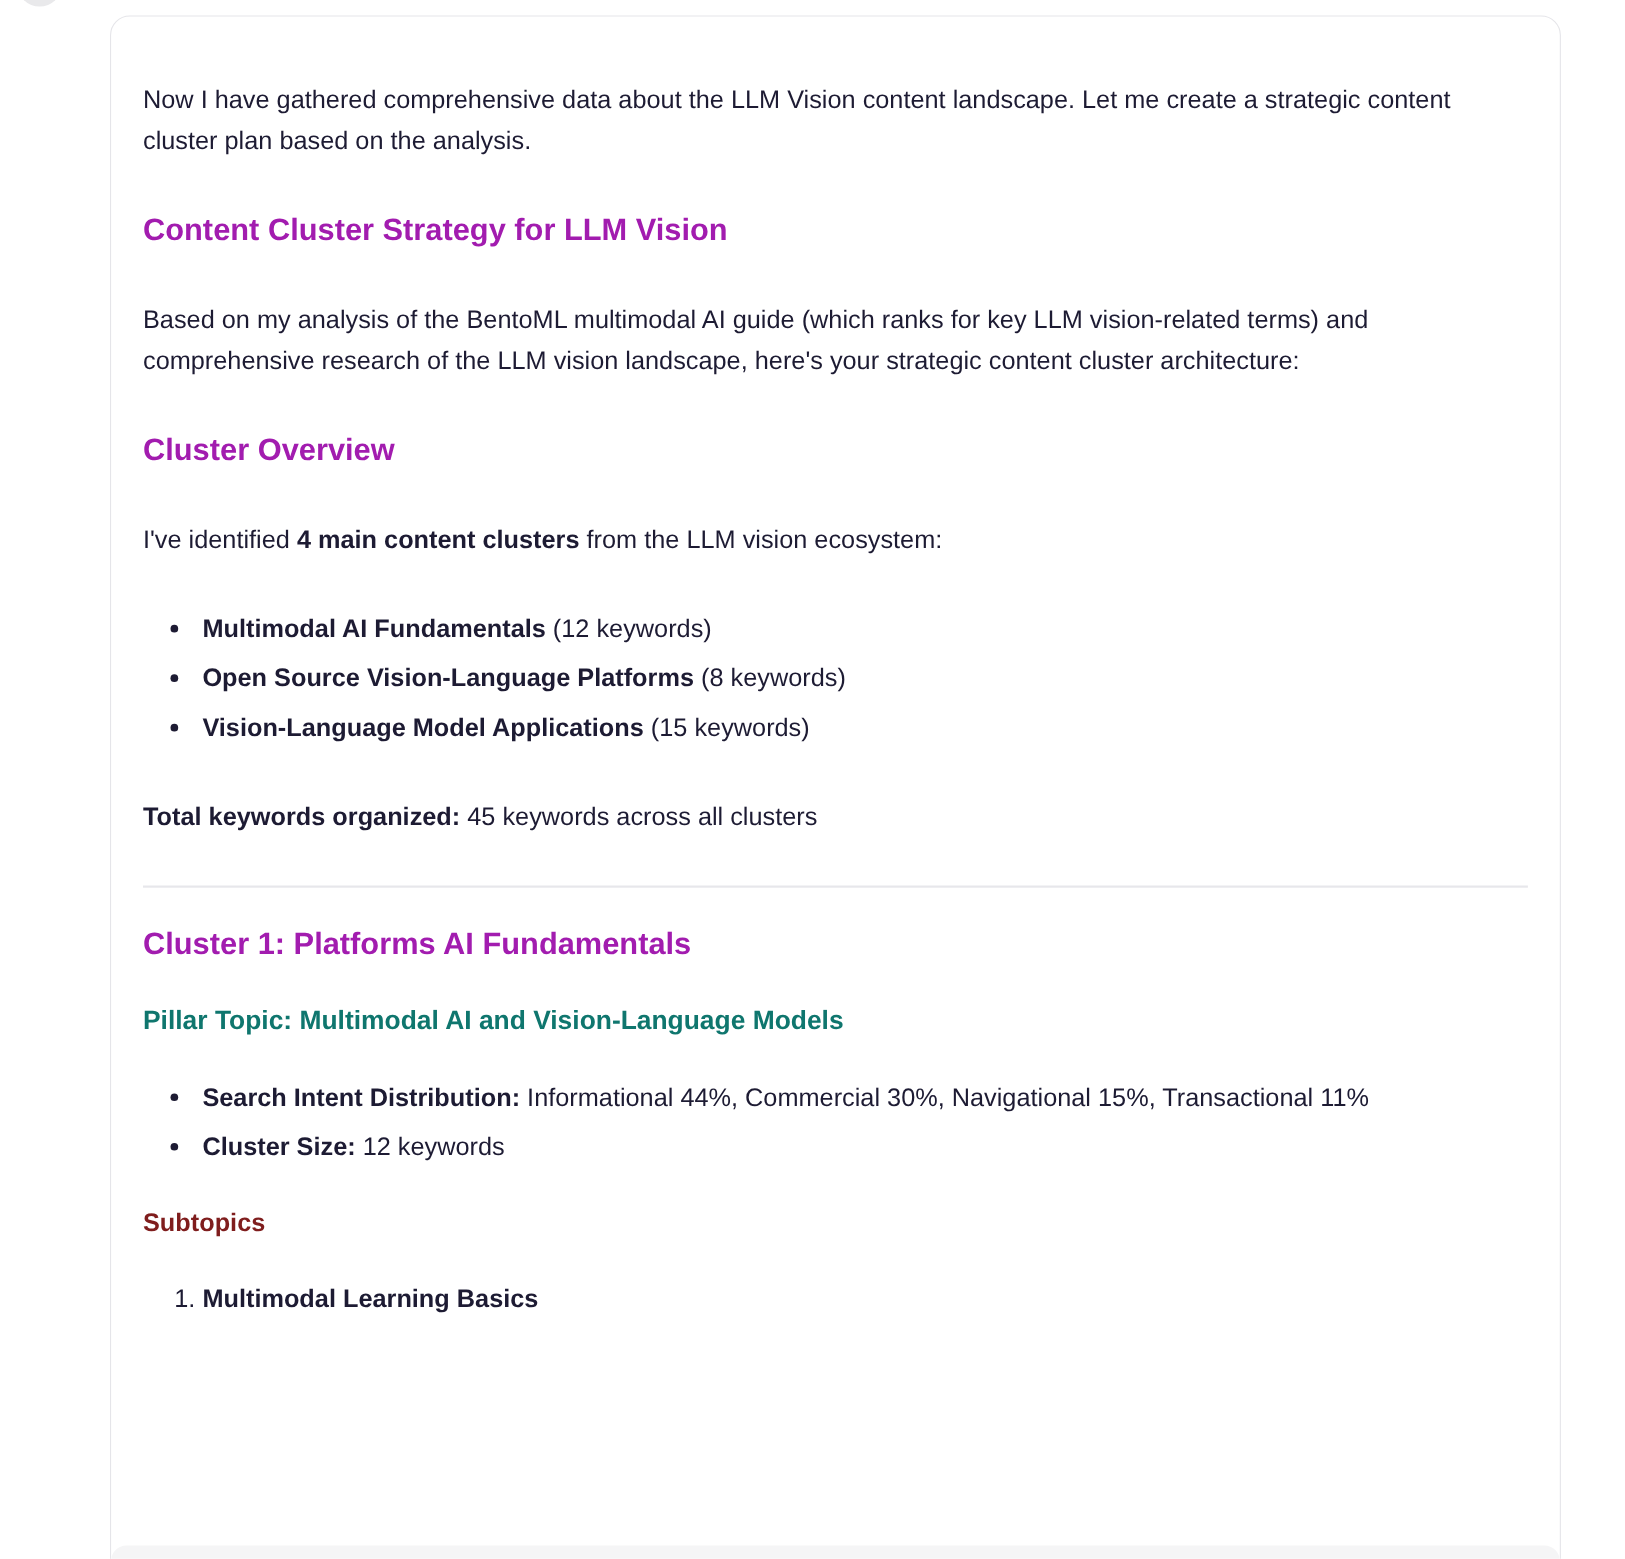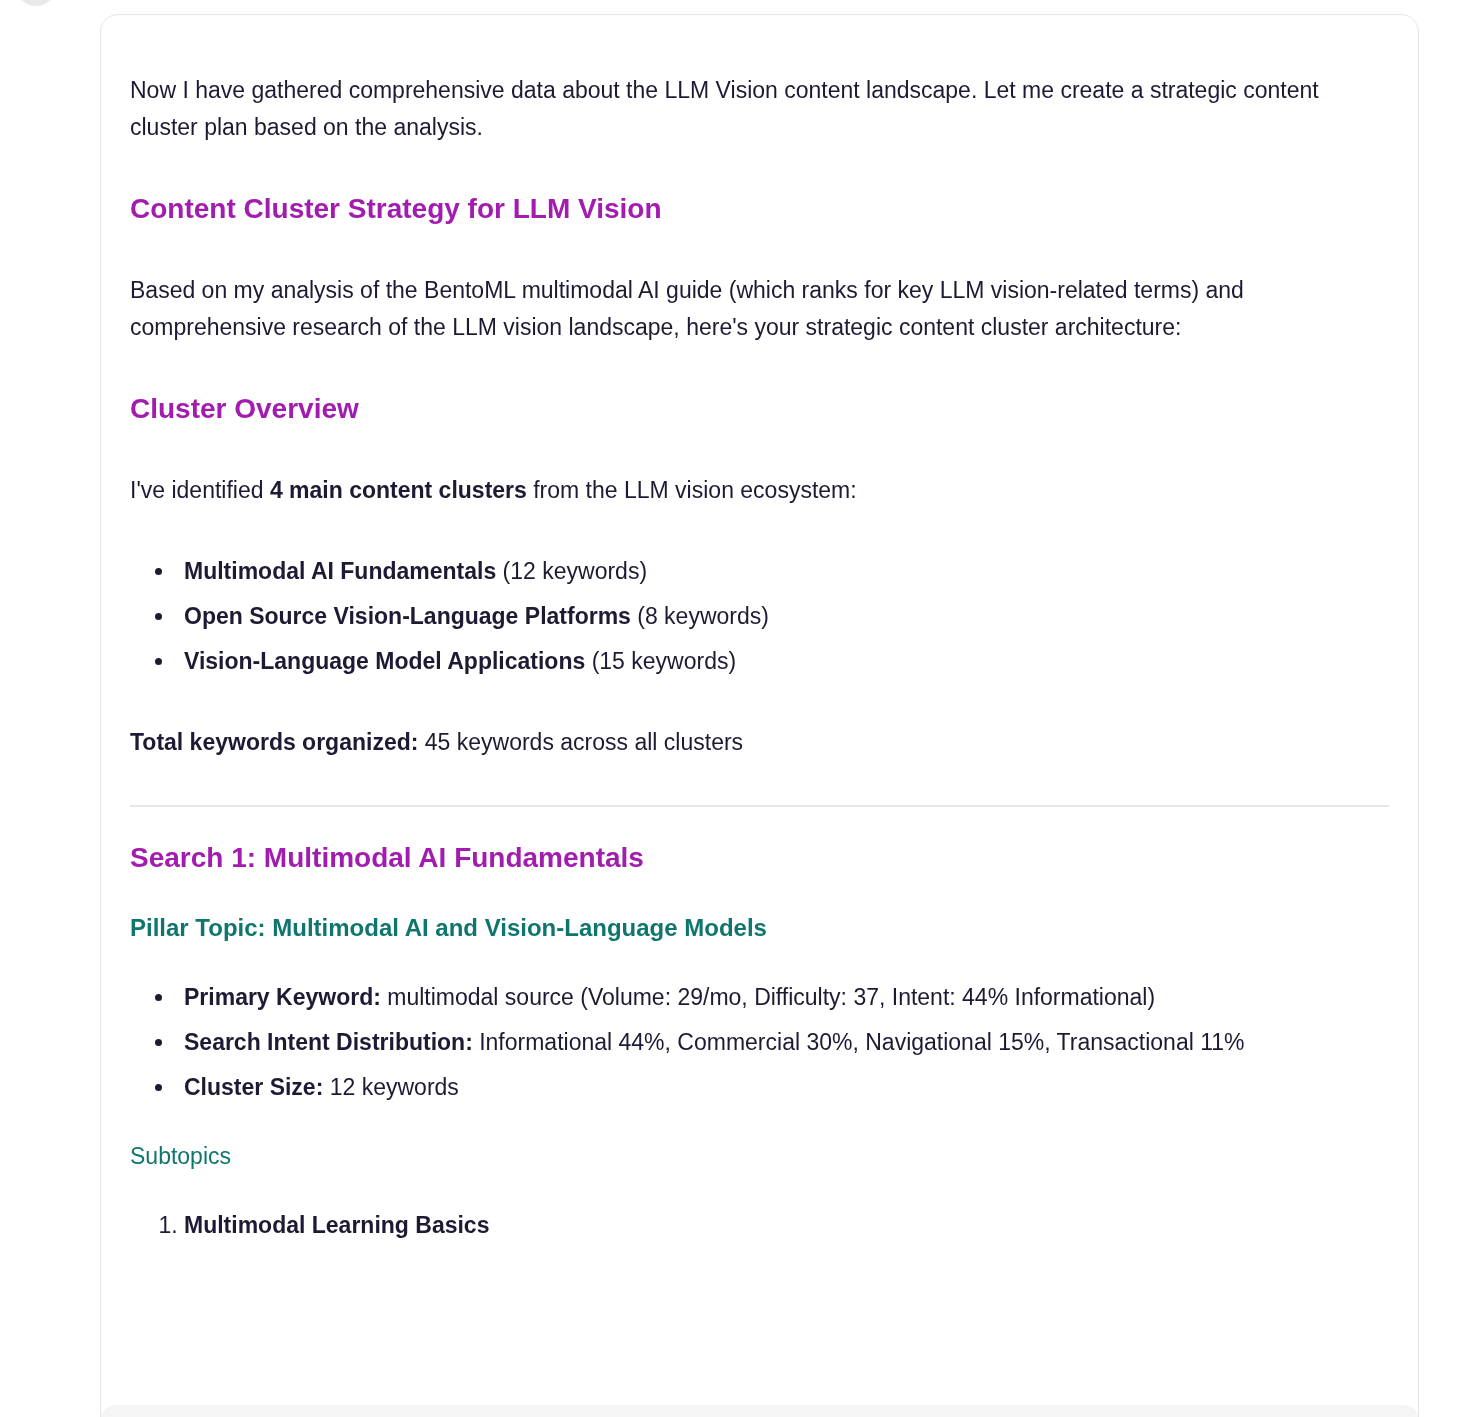--- a/index.html
+++ b/index.html
@@ -49,23 +49,23 @@
   .card h3 {
     font-size: 24px;
     line-height: 38px;
     font-weight: 700;
     margin: 32px 0;
     color: #0f766e;
   }
   .card h4 {
     font-size: 23px;
     line-height: 37px;
-    font-weight: 400;
+    font-weight: 700;
     margin: 32px 0;
-    color: #0f766e;
+    color: #7f1d1d;
   }
   .card ul, .card ol {
     margin: 32px 0;
     padding-left: 54px;
   }
   .card li { margin: 8px 0; }
   .card ul { list-style: none; }
   .card ul > li { position: relative; }
   .card ul > li::before {
     content: "";
@@ -117,26 +117,25 @@
   <ul>
     <li><strong>Multimodal AI Fundamentals</strong><span> (12 keywords)</span></li>
     <li><strong>Open Source Vision-Language Platforms</strong><span> (8 keywords)</span></li>
     <li><strong>Vision-Language Model Applications</strong><span> (15 keywords)</span></li>
   </ul>
 
   <p><strong>Total keywords organized:</strong><span> 45 keywords across all clusters</span></p>
 
   <hr class="divider">
 
-  <h2>Search 1: Multimodal AI Fundamentals</h2>
+  <h2>Cluster 1: Platforms AI Fundamentals</h2>
 
   <h3>Pillar Topic: Multimodal AI and Vision-Language Models</h3>
 
   <ul>
-    <li><strong>Primary Keyword:</strong><span> multimodal source (Volume: 29/mo, Difficulty: 37, Intent: 44% Informational)</span></li>
     <li><strong>Search Intent Distribution:</strong><span> Informational 44%, Commercial 30%, Navigational 15%, Transactional 11%</span></li>
     <li><strong>Cluster Size:</strong><span> 12 keywords</span></li>
   </ul>
 
   <h4>Subtopics</h4>
 
   <ol>
     <li>
       <strong>Multimodal Learning Basics</strong>
     </li>

